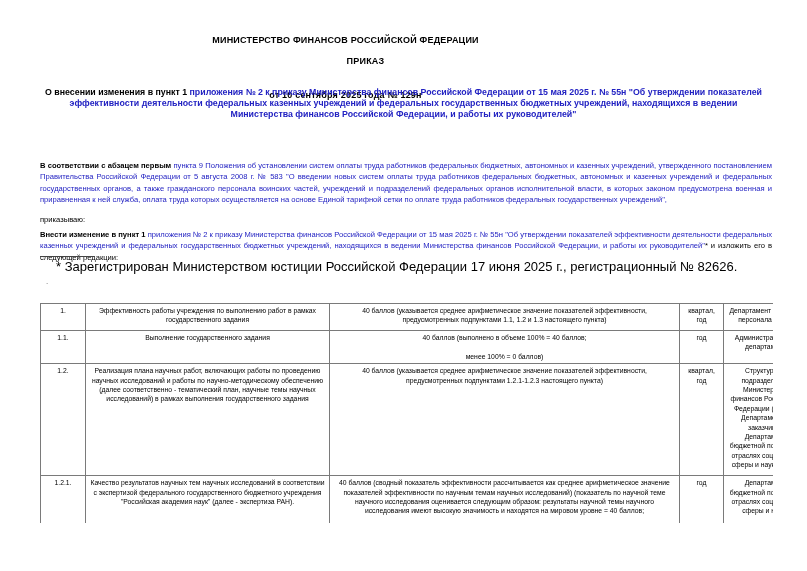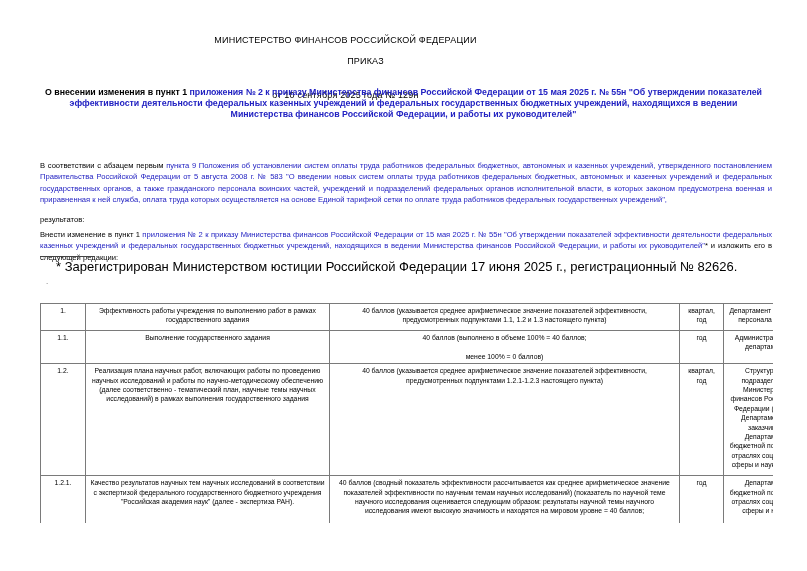--- a/index.html
+++ b/index.html
@@ -9,34 +9,34 @@
     width:807px;height:571px;
     background:#ffffff;
     font-family:"Liberation Sans", sans-serif;
     color:#000;
     overflow:hidden;
     margin:0 auto;
   }
   .abs{position:absolute;}
   .hdr{
     left:0;width:691px;
-    font-size:9px;font-weight:normal;
+    font-size:9px;font-weight:bold;
     text-align:center;letter-spacing:.2px;
   }
   .doc-title{
     left:40px;width:727px;
     font-size:8.8px;line-height:11px;font-weight:bold;
     text-align:center;
   }
   .para{
     left:40px;width:732px;
     font-size:7.6px;line-height:11.3px;
     text-align:justify;
   }
-  .indent{text-indent:16px;}
+  .indent{text-indent:16px;font-weight:bold;}
   .lnk{color:#2222c2;text-decoration:none;cursor:pointer;}
   .title-lnk{color:#2222c2;}
   .fn-rule{left:40px;width:55px;height:0;border-top:1px solid #444;}
   .footnote{
     left:40px;width:732px;
     font-size:13px;line-height:11px;
     text-indent:16px;
   }
   .quote-mark{left:46px;font-size:8px;color:#555;}
   .tbl-wrap{
@@ -78,21 +78,21 @@
   <div class="abs hdr" style="top:90px;">от 10 сентября 2025 года № 129н</div>
 
   <div class="abs doc-title" style="top:87px;">
     <span>О внесении изменения в пункт 1 </span><span class="title-lnk">приложения № 2 к приказу Министерства финансов Российской Федерации от 15 мая 2025 г. № 55н "Об утверждении показателей эффективности деятельности федеральных казенных учреждений и федеральных государственных бюджетных учреждений, находящихся в ведении Министерства финансов Российской Федерации, и работы их руководителей"</span>
   </div>
 
   <div class="abs para" style="top:160px;">
     <span class="indent">В соответствии с абзацем первым </span><span class="lnk">пункта 9 Положения об установлении систем оплаты труда работников федеральных бюджетных, автономных и казенных учреждений, утвержденного постановлением Правительства Российской Федерации от 5 августа 2008 г. № 583 "О введении новых систем оплаты труда работников федеральных бюджетных, автономных и казенных учреждений и федеральных государственных органов, а также гражданского персонала воинских частей, учреждений и подразделений федеральных органов исполнительной власти, в которых законом предусмотрена военная и приравненная к ней служба, оплата труда которых осуществляется на основе Единой тарифной сетки по оплате труда работников федеральных государственных учреждений",</span>
   </div>
 
-  <div class="abs para" style="top:214px;">результатов:</div>
+  <div class="abs para" style="top:214px;">приказываю:</div>
 
   <div class="abs para" style="top:229px;">
     <span class="indent">Внести изменение в пункт 1 </span><span class="lnk">приложения № 2 к приказу Министерства финансов Российской Федерации от 15 мая 2025 г. № 55н "Об утверждении показателей эффективности деятельности федеральных казенных учреждений и федеральных государственных бюджетных учреждений, находящихся в ведении Министерства финансов Российской Федерации, и работы их руководителей"</span><span>* и изложить его в следующей редакции:</span>
   </div>
 
   <div class="abs fn-rule" style="top:256px;"></div>
 
   <div class="abs footnote" style="top:261px;">* Зарегистрирован Министерством юстиции Российской Федерации 17 июня 2025 г., регистрационный № 82626.</div>
 
   <div class="abs quote-mark" style="top:277px;">.</div>

